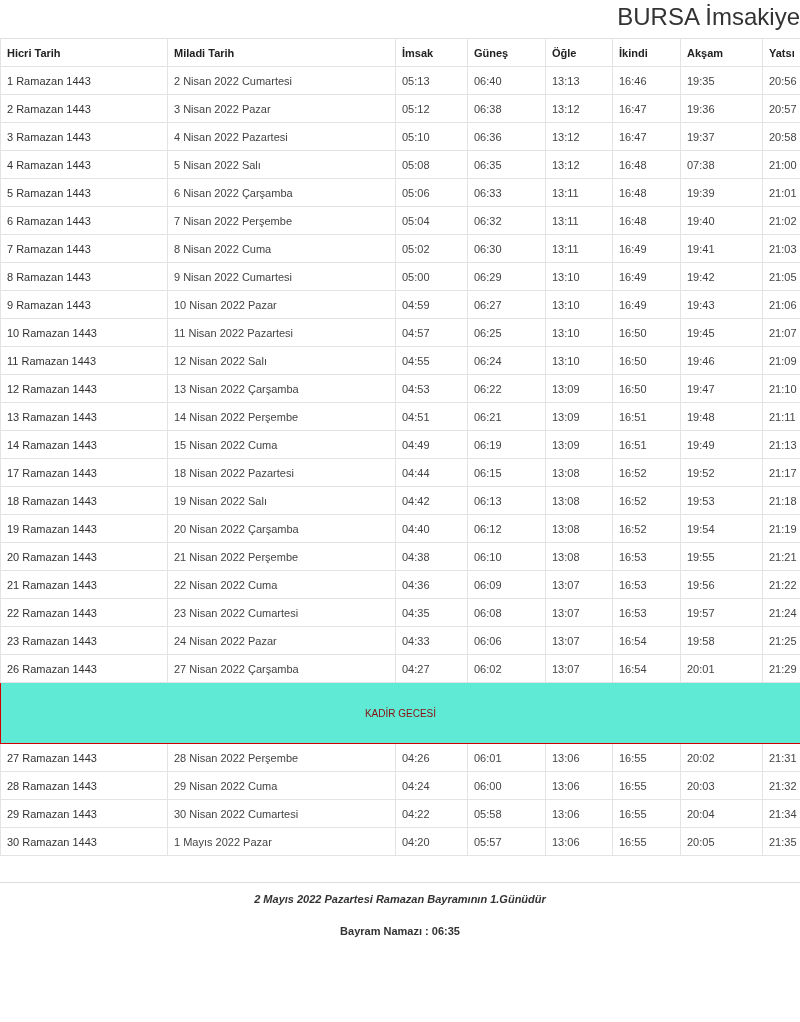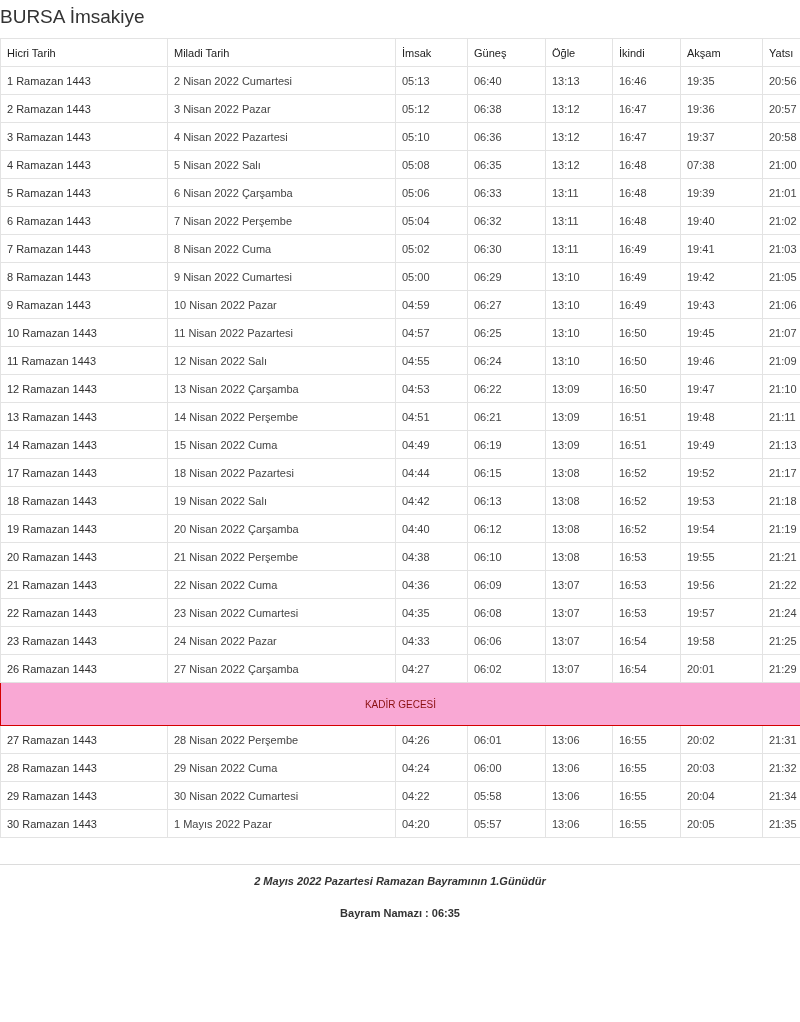--- a/index.html
+++ b/index.html
@@ -1,22 +1,22 @@
 <!DOCTYPE html>
 <html><head>
 <meta charset="utf-8">
 <style>
   html, body { margin: 0; padding: 0; background: #ffffff; }
   body { width: 800px; height: 1022px; overflow: hidden; font-family: "Liberation Sans", sans-serif; color: #333333; position: relative; }
-  .title { height: 38px; line-height: 34px; text-align: left; font-size: 19px; color: #333; }
+  .title { height: 38px; line-height: 34px; text-align: right; font-size: 24px; color: #333; }
   table { border-collapse: collapse; width: 800px; table-layout: fixed; font-size: 11px; }
   th, td { border: 1px solid #e3e3e3; height: 27px; padding: 0 0 0 6px; text-align: left; white-space: nowrap; overflow: hidden; color: #444; }
-  th { font-weight: normal; color: #222; }
+  th { font-weight: bold; color: #222; }
   td.hicri { color: #333; }
-  tr.special td { background: #f9a8d4; text-align: center; color: #8a1010; font-size: 10px; border-color: #d40000; height: 26px; padding: 8px; }
+  tr.special td { background: #5eead4; text-align: center; color: #8a1010; font-size: 10px; border-color: #d40000; height: 26px; padding: 17px; }
   .spacer { height: 26px; border-bottom: 1px solid #dcdcdc; }
   .footer-line { text-align: center; font-size: 11px; font-weight: bold; color: #333; }
   .f1 { margin-top: 6px; height: 20px; line-height: 20px; font-style: italic; }
   .f2 { margin-top: 12px; height: 20px; line-height: 20px; }
 </style>
 </head>
 <body>
 
 <div class="title">BURSA İmsakiye</div>
 

